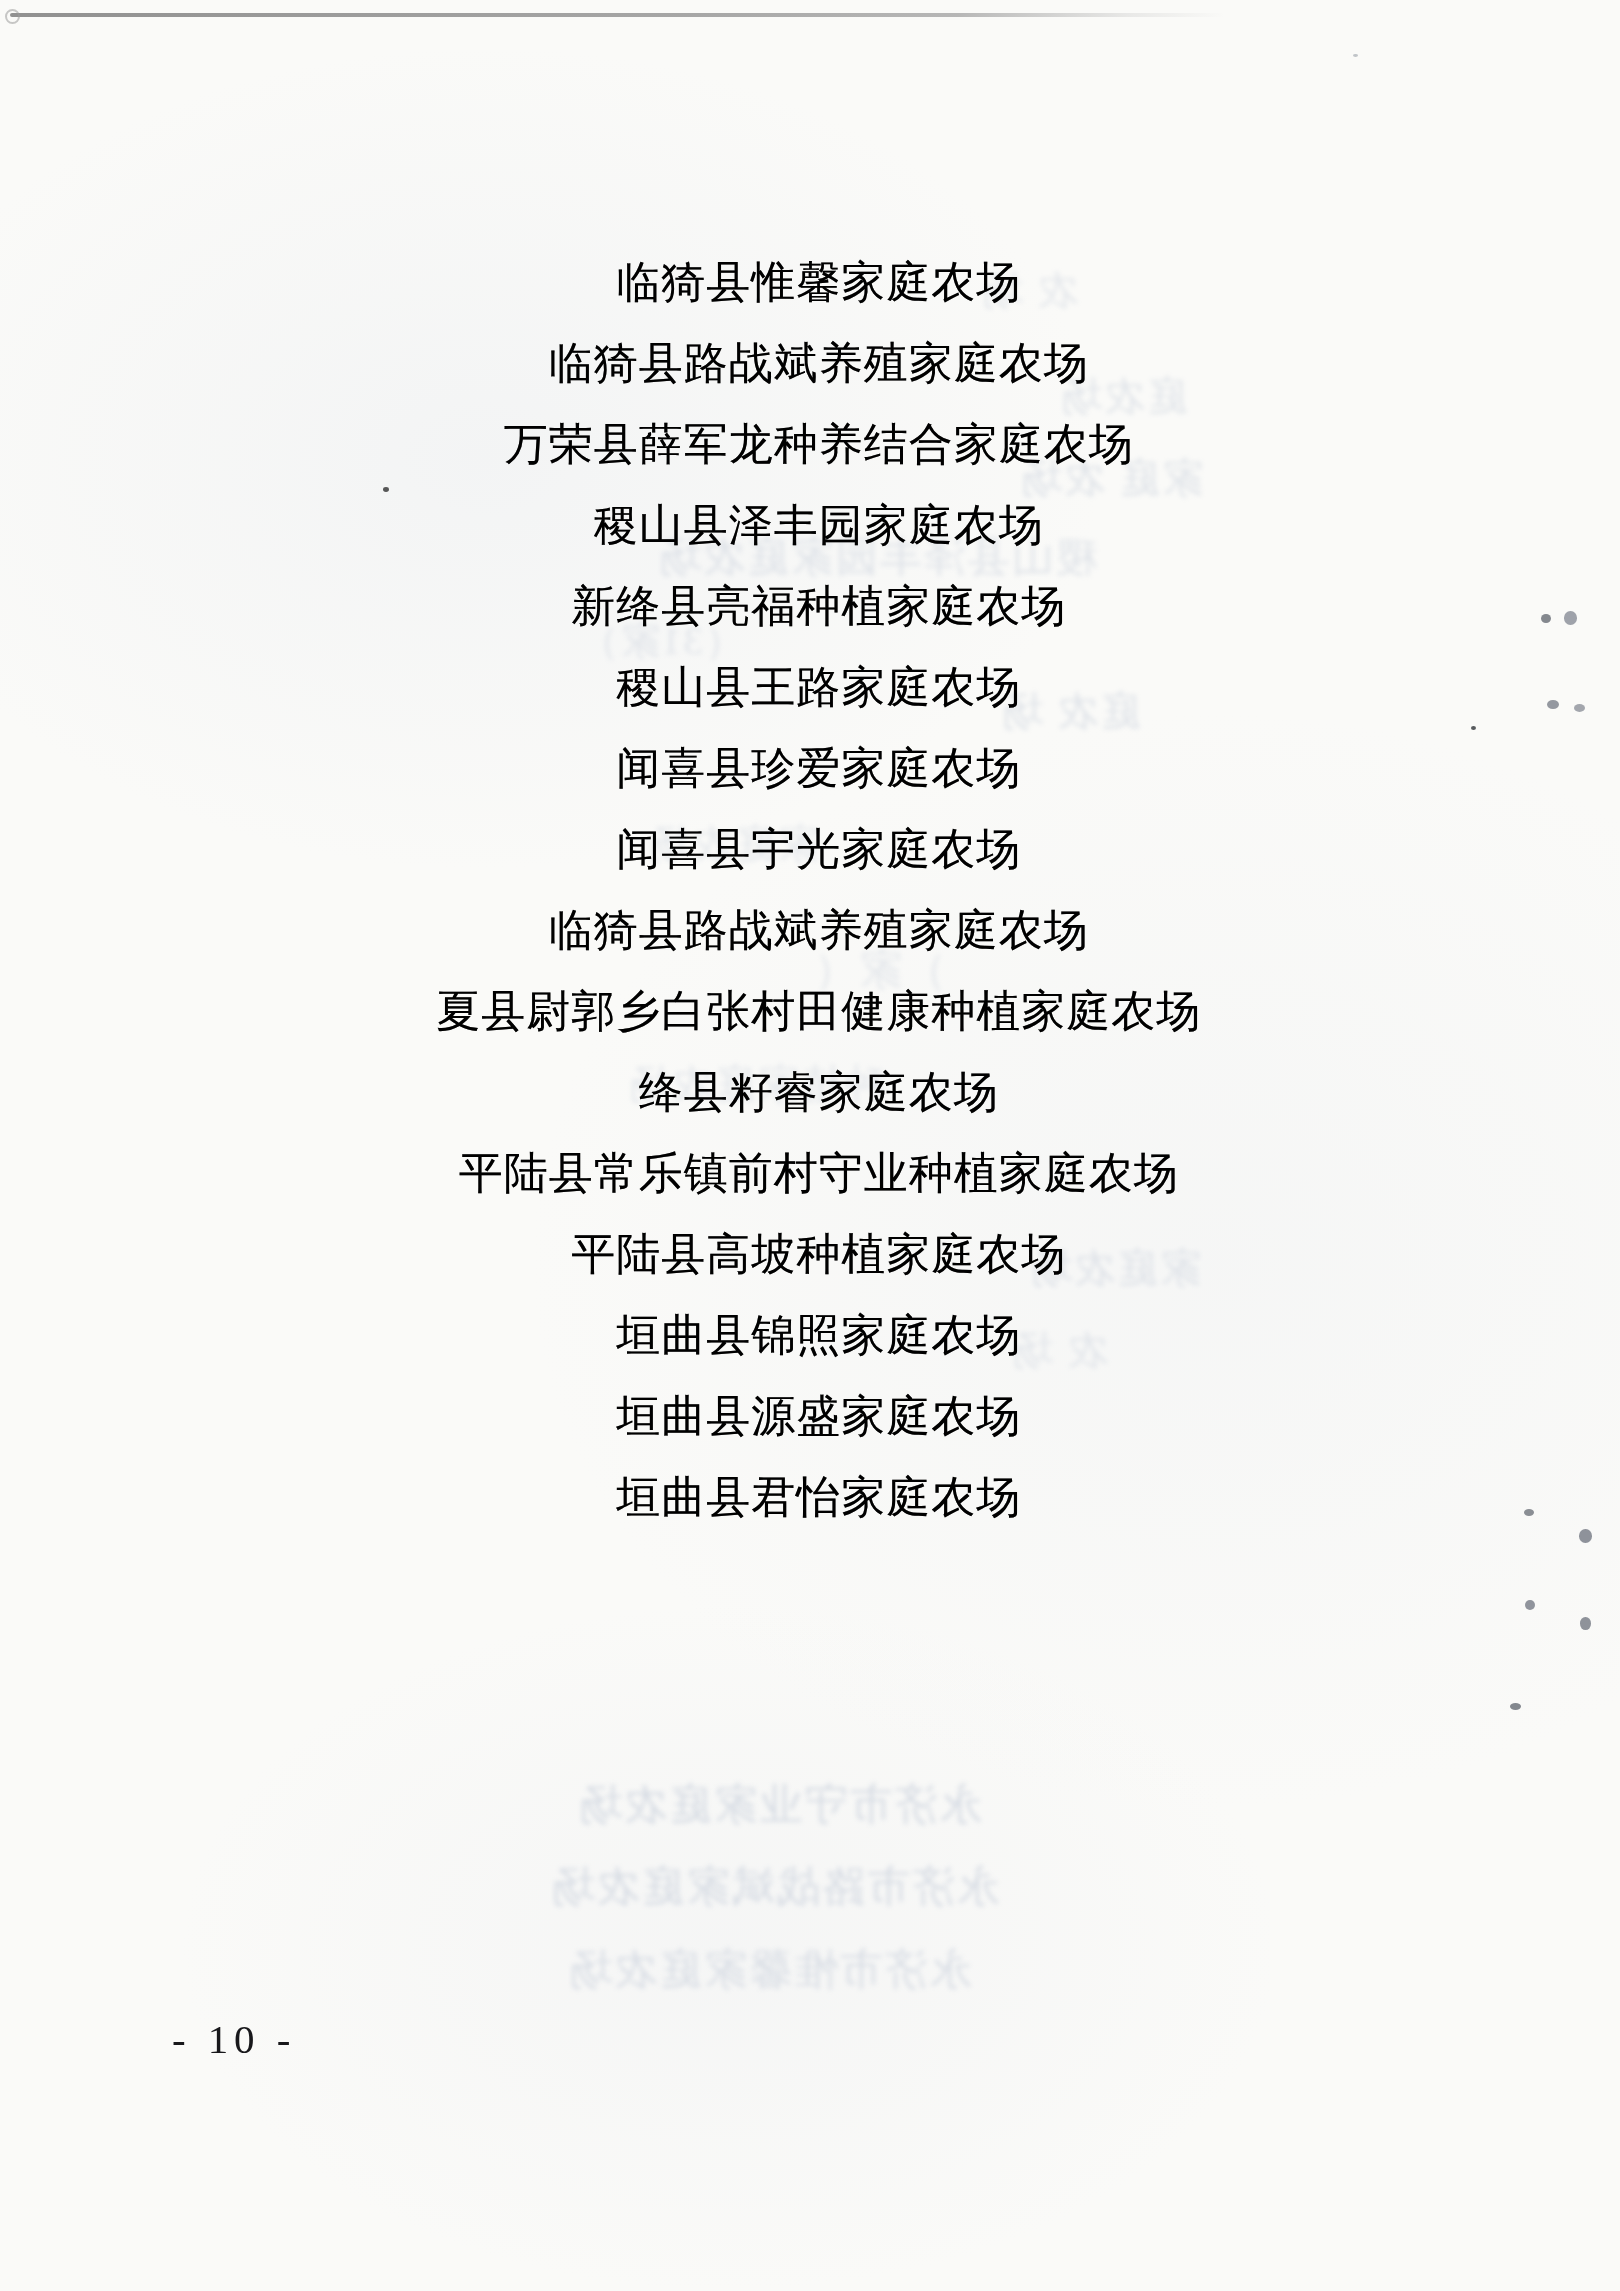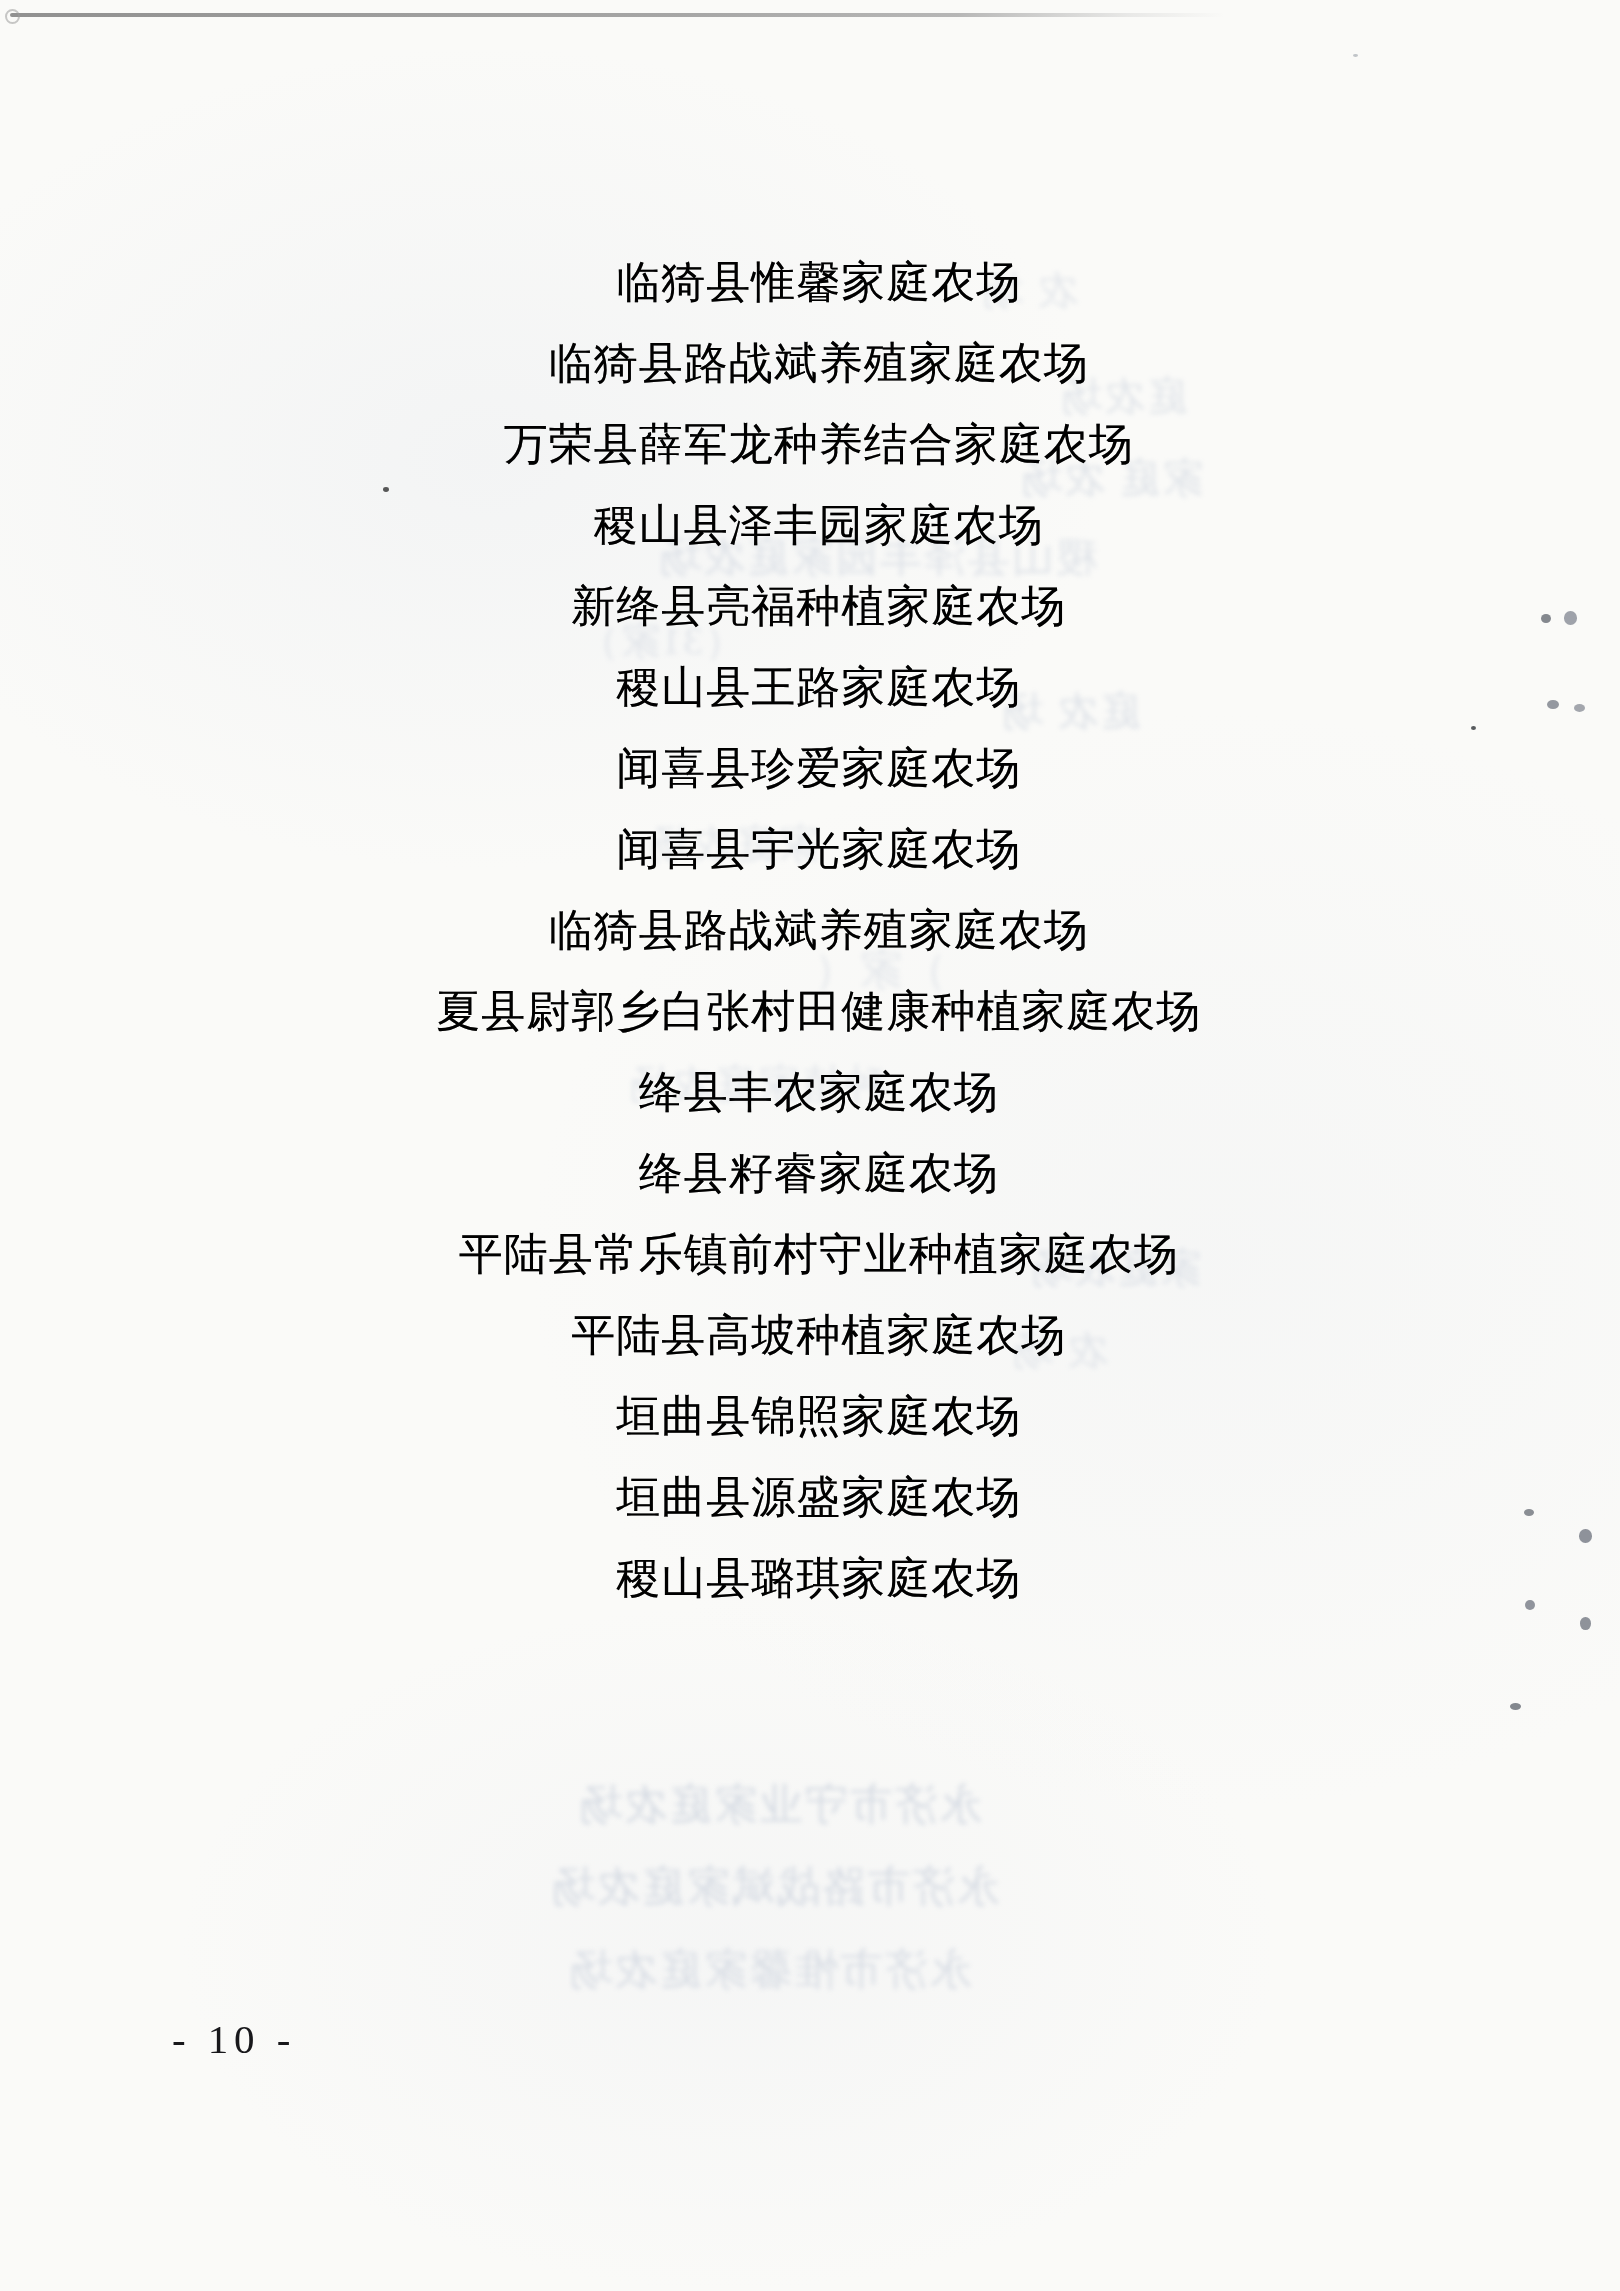--- a/index.html
+++ b/index.html
@@ -125,27 +125,26 @@
     <div class="farm-line">临猗县惟馨家庭农场</div>
     <div class="farm-line">临猗县路战斌养殖家庭农场</div>
     <div class="farm-line">万荣县薛军龙种养结合家庭农场</div>
     <div class="farm-line">稷山县泽丰园家庭农场</div>
     <div class="farm-line">新绛县亮福种植家庭农场</div>
     <div class="farm-line">稷山县王路家庭农场</div>
     <div class="farm-line">闻喜县珍爱家庭农场</div>
     <div class="farm-line">闻喜县宇光家庭农场</div>
     <div class="farm-line">临猗县路战斌养殖家庭农场</div>
     <div class="farm-line">夏县尉郭乡白张村田健康种植家庭农场</div>
-    <div class="farm-line">绛县丰农家庭农场</div>
     <div class="farm-line">绛县籽睿家庭农场</div>
     <div class="farm-line">平陆县常乐镇前村守业种植家庭农场</div>
     <div class="farm-line">平陆县高坡种植家庭农场</div>
     <div class="farm-line">垣曲县锦照家庭农场</div>
     <div class="farm-line">垣曲县源盛家庭农场</div>
-    <div class="farm-line">稷山县璐琪家庭农场</div>
+    <div class="farm-line">垣曲县君怡家庭农场</div>
   </div>
 
 <div id="speck-layer">
     <div class="speck" style="left: 1541px; top: 614px; width: 9.8px; height: 8.8px; background: rgb(110, 115, 123); opacity: 0.85;"></div>
     <div class="speck" style="left: 1564px; top: 611px; width: 12.7px; height: 13.7px; background: rgb(135, 140, 150); opacity: 0.8;"></div>
     <div class="speck" style="left: 1547px; top: 700px; width: 11.8px; height: 8.8px; background: rgb(123, 128, 138); opacity: 0.8;"></div>
     <div class="speck" style="left: 1574px; top: 704px; width: 10.8px; height: 7.8px; background: rgb(133, 138, 148); opacity: 0.75;"></div>
     <div class="speck" style="left: 1471px; top: 726px; width: 4.9px; height: 3.9px; background: rgb(69, 72, 77); opacity: 0.9;"></div>
     <div class="speck" style="left: 1524px; top: 1509px; width: 9.8px; height: 6.9px; background: rgb(110, 115, 123); opacity: 0.8;"></div>
     <div class="speck" style="left: 1579px; top: 1529px; width: 12.7px; height: 13.7px; background: rgb(123, 128, 138); opacity: 0.85;"></div>

